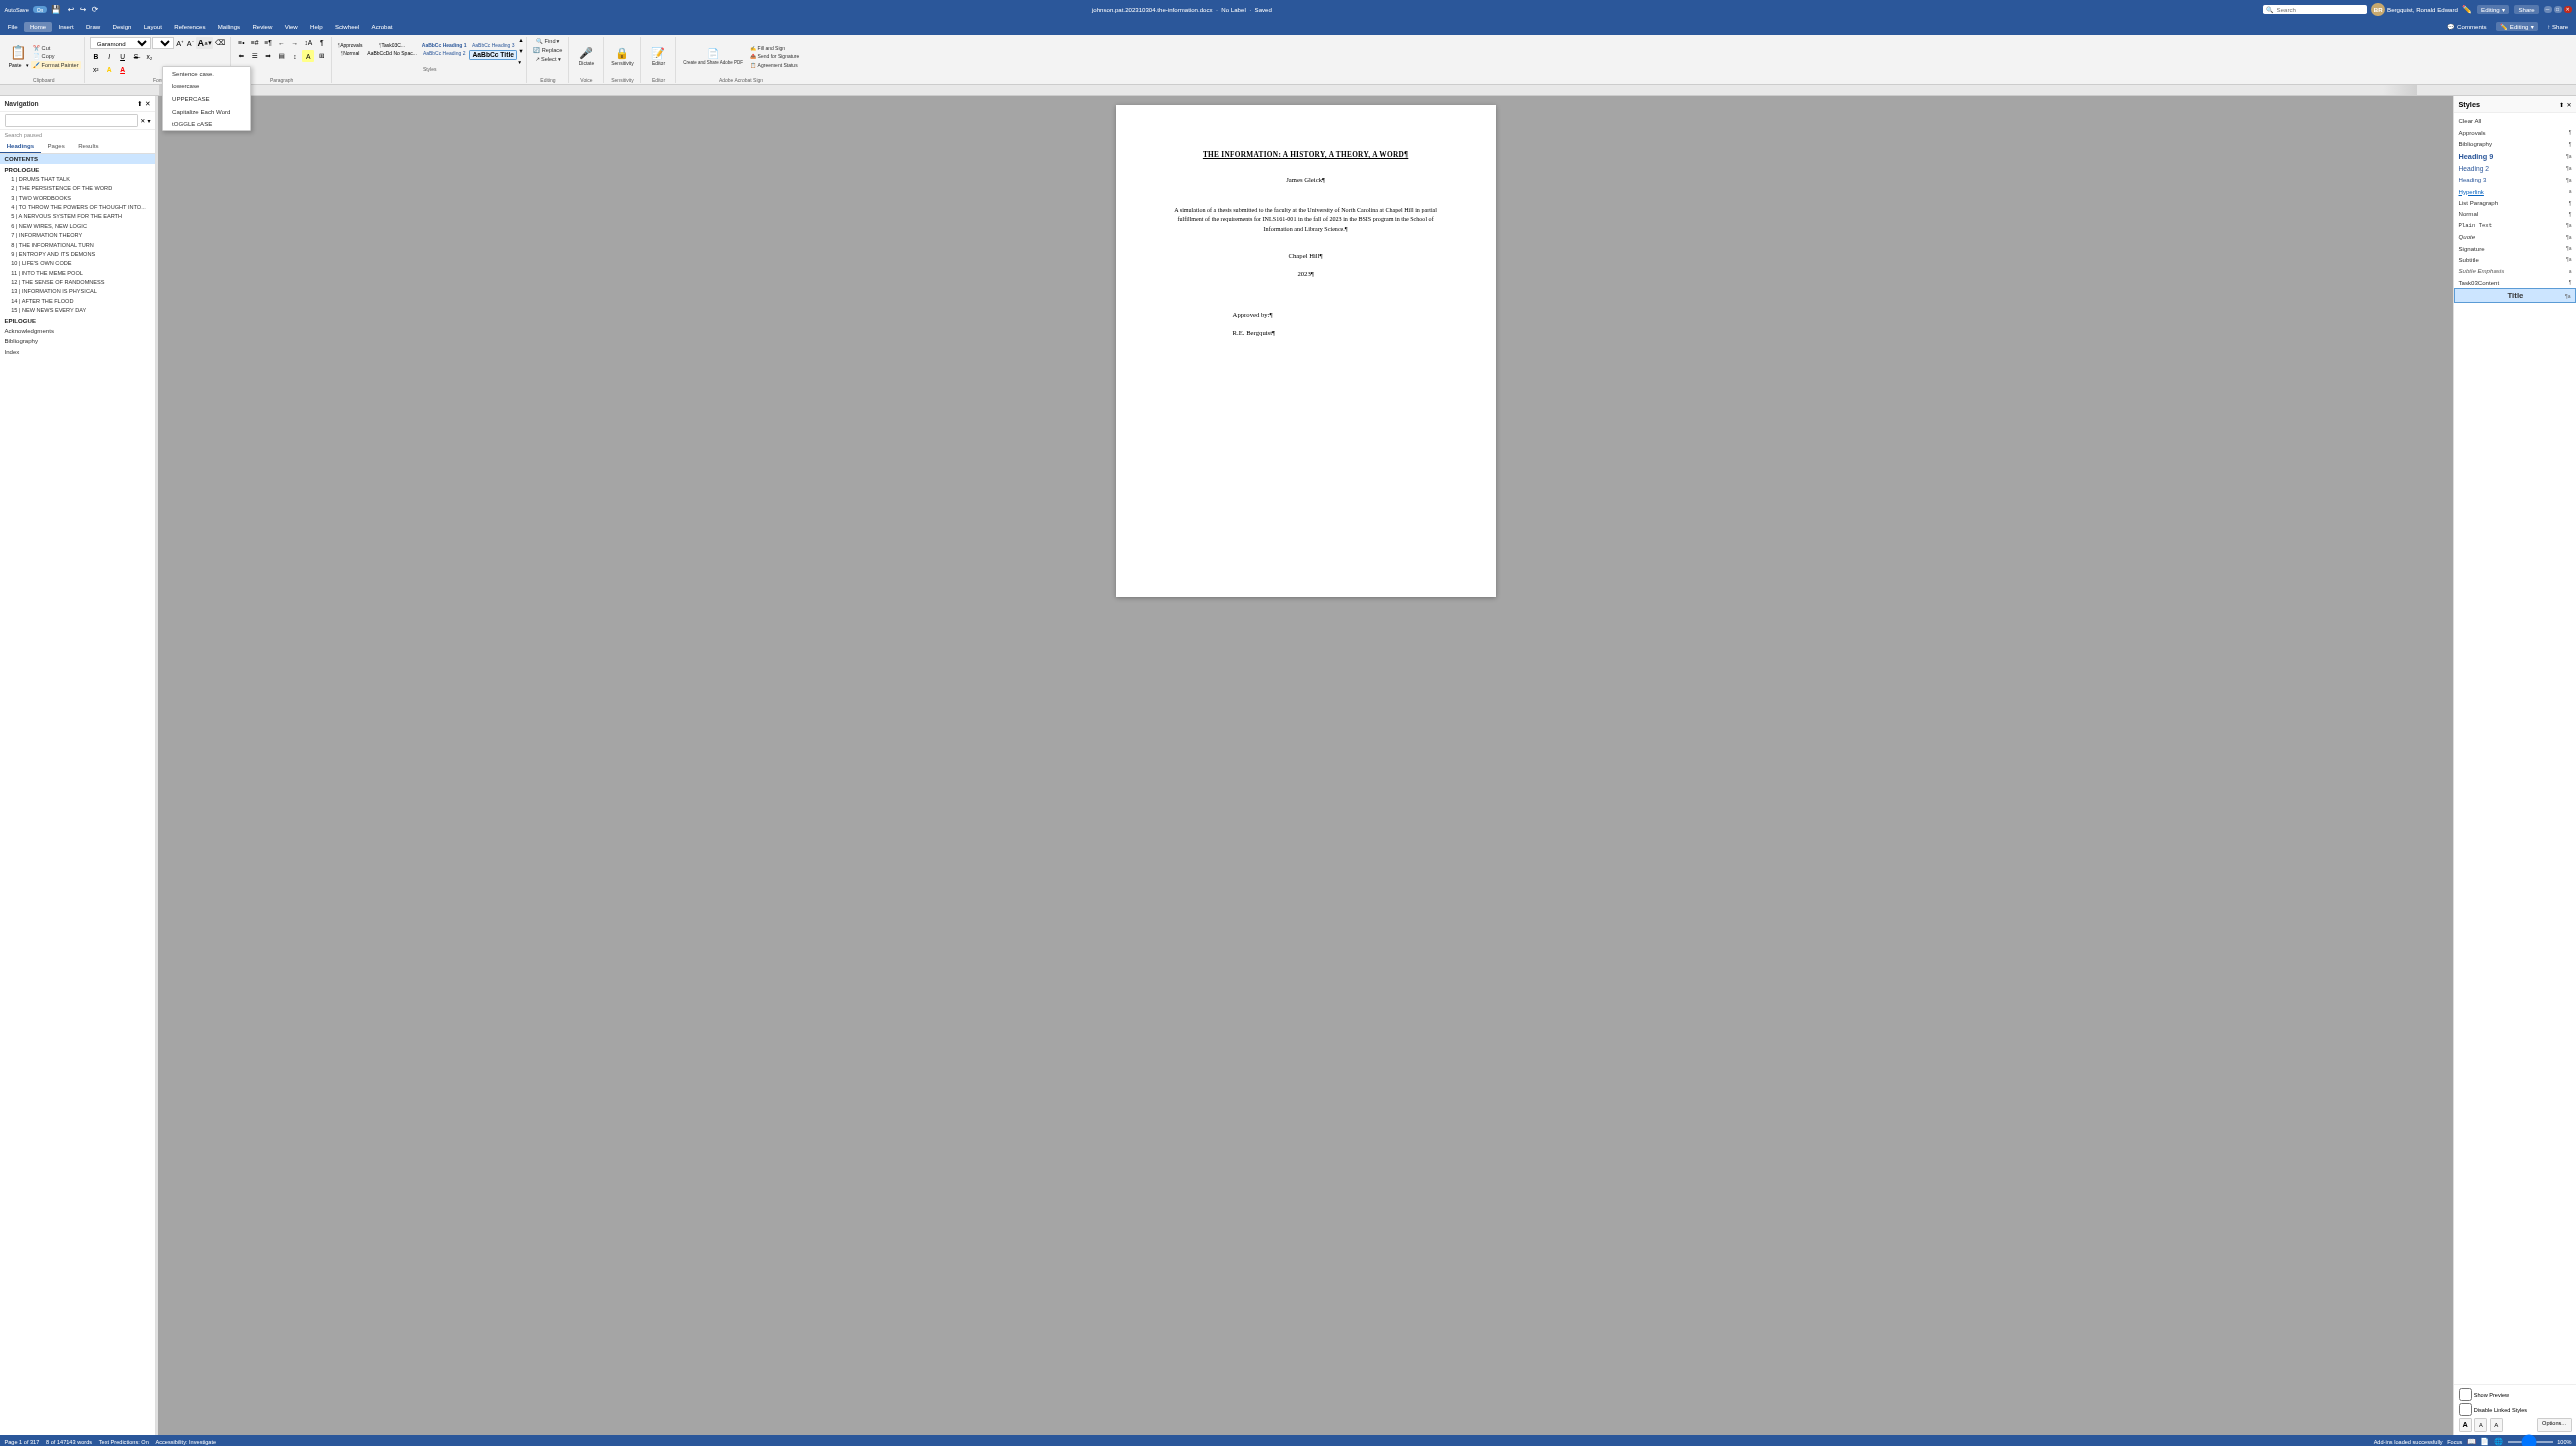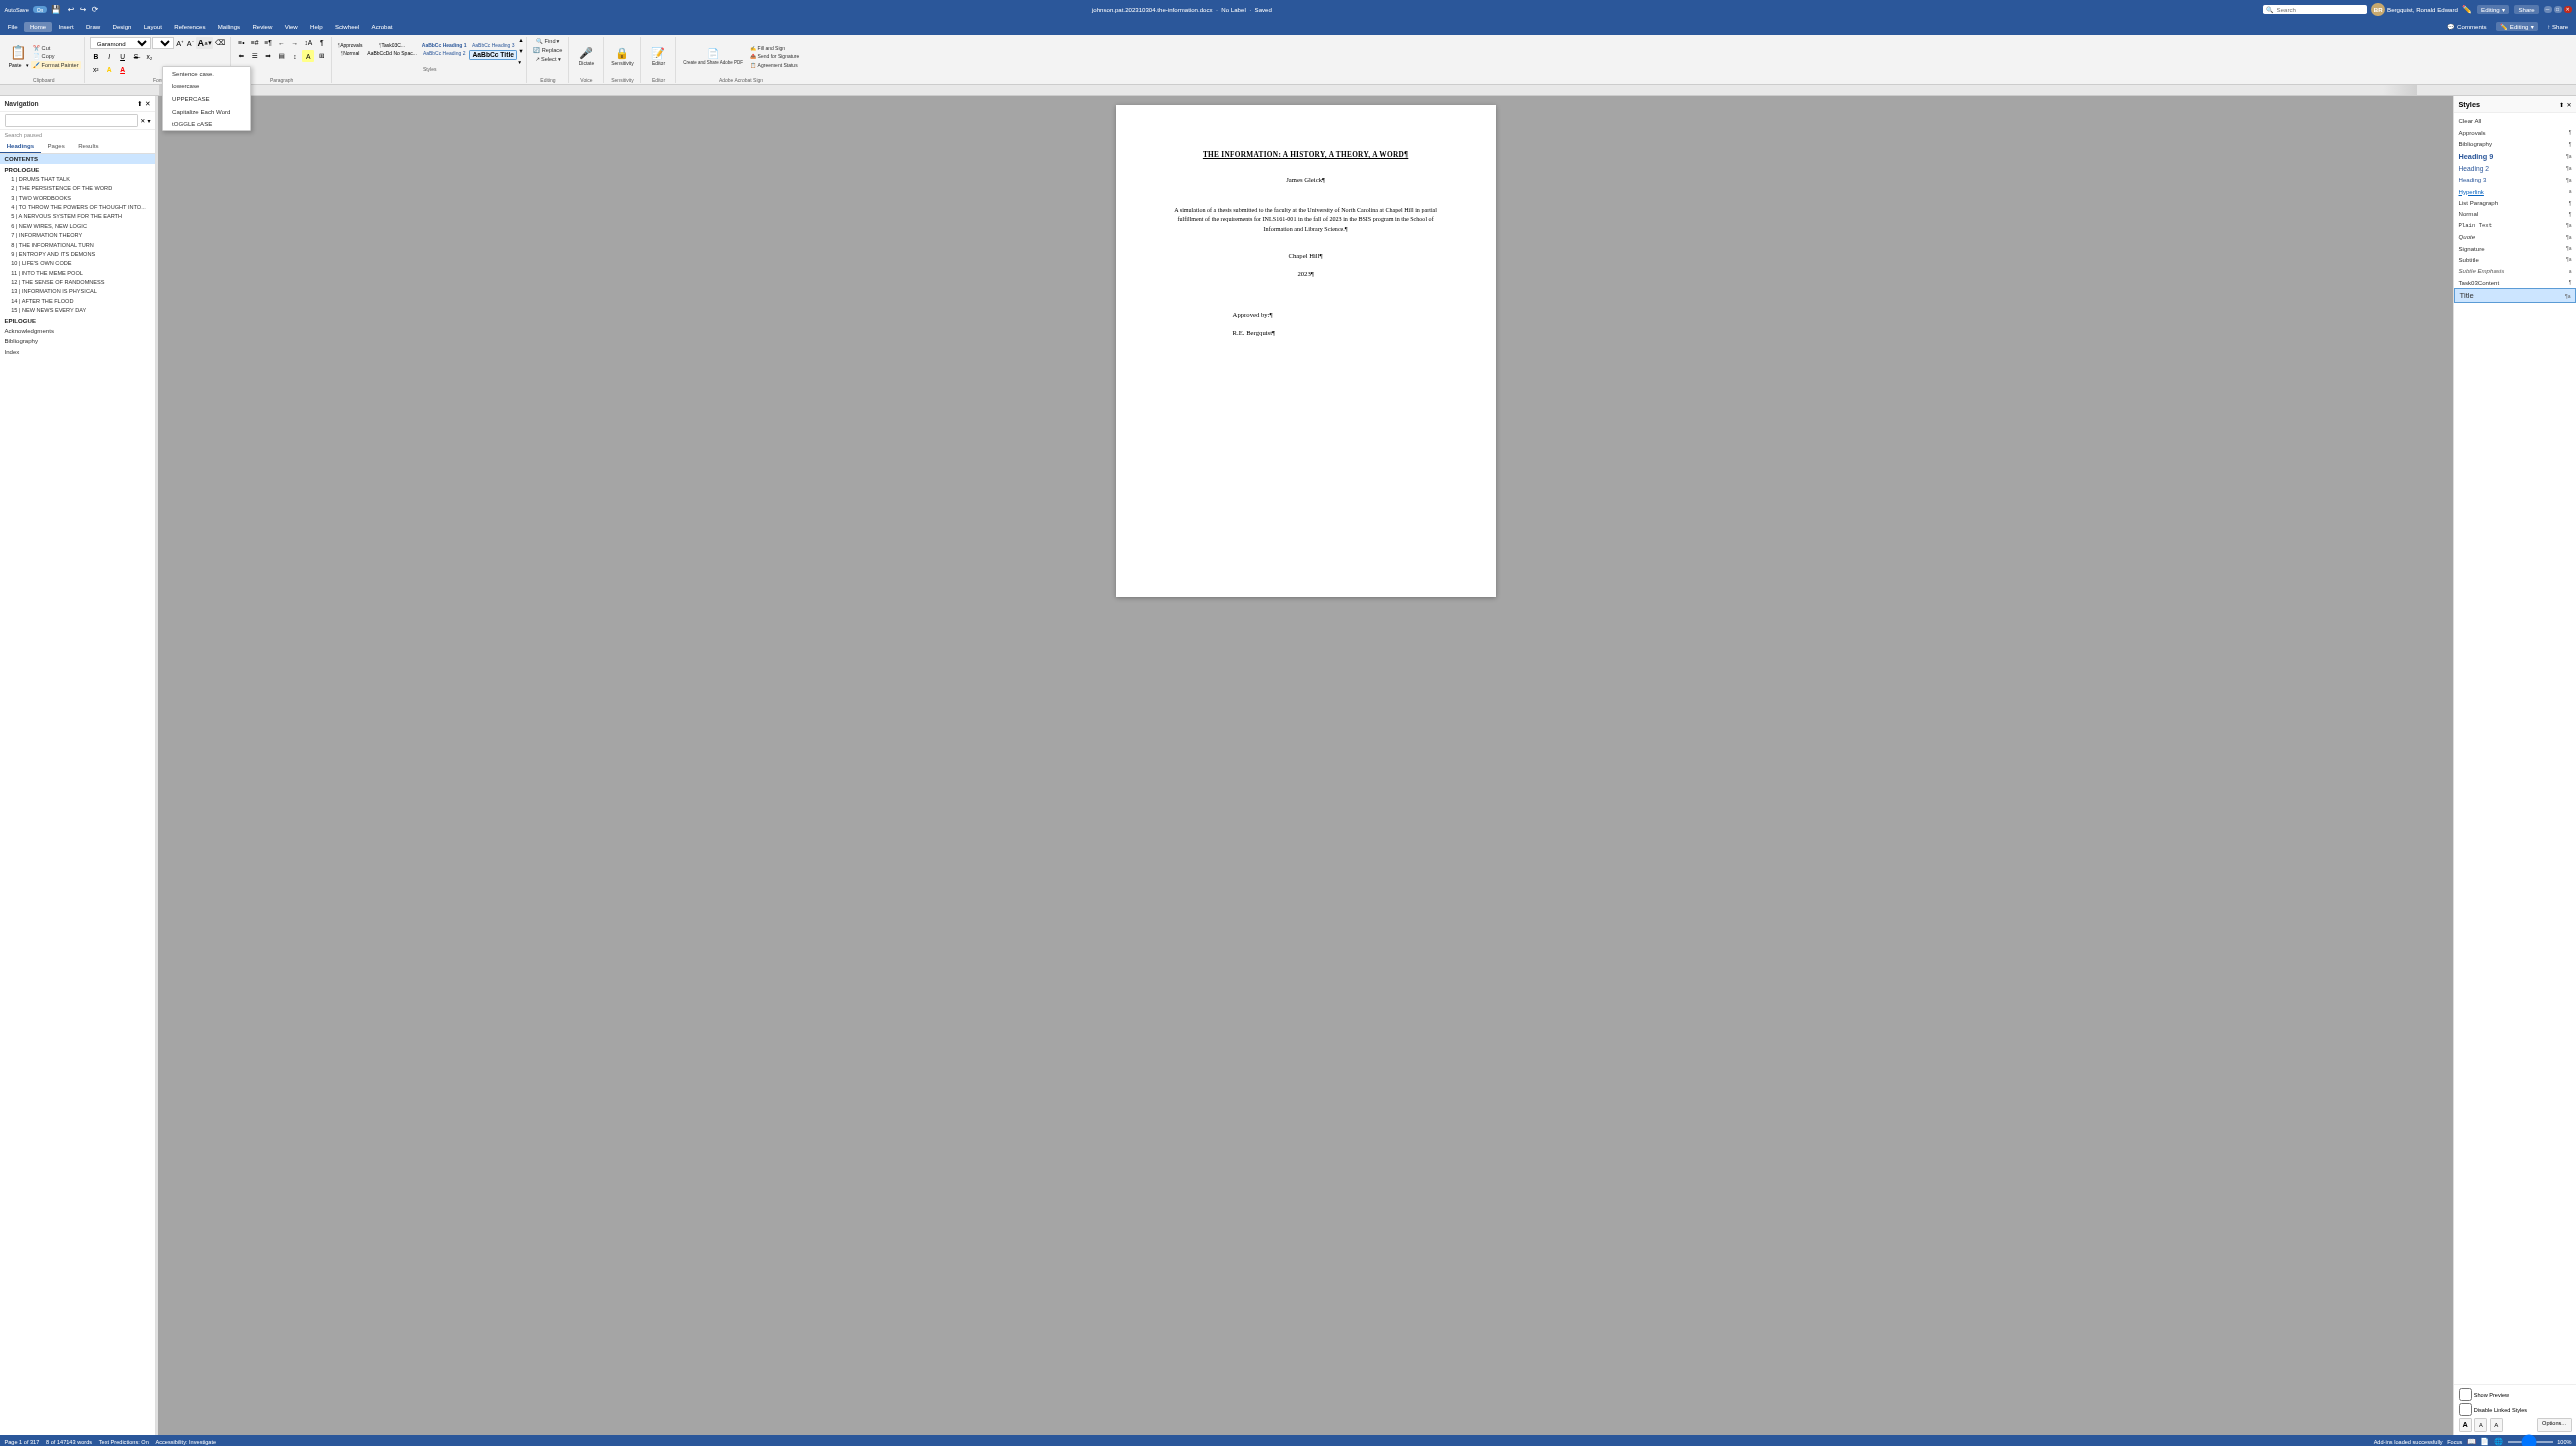--- a/index.html
+++ b/index.html
@@ -844,21 +844,21 @@
       </div>
       <div class="style-list-item">
         <span style="font-style:italic;color:#595959;">Subtle Emphasis</span>
         <span class="style-indicator">a</span>
       </div>
       <div class="style-list-item">
         <span>Task03Content</span>
         <span class="style-indicator">¶</span>
       </div>
       <div class="style-list-item active">
-        <span style="font-size:7.8px;font-weight:normal;">Title</span>
+        <span style="font-size:7.8px;font-weight:bold;margin-left:48px;">Title</span>
         <span class="style-indicator">¶a</span>
       </div>
     </div>
     <div class="styles-panel-footer">
       <div class="checkbox-row">
         <input type="checkbox" style="">
         <span>Show Preview</span>
       </div>
       <div class="checkbox-row">
         <input type="checkbox" style="">

